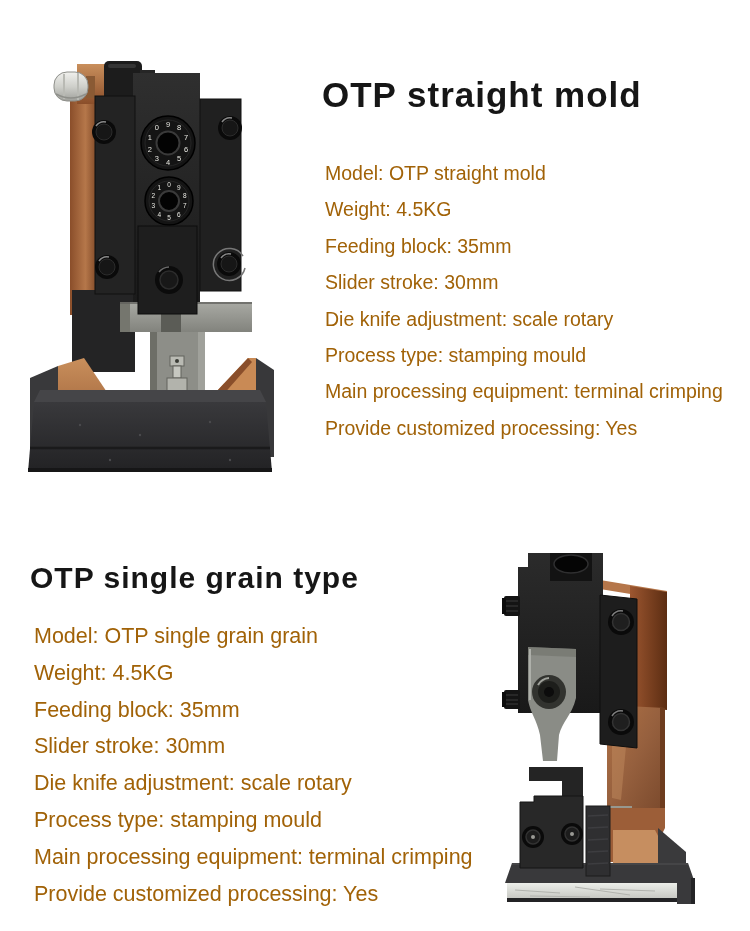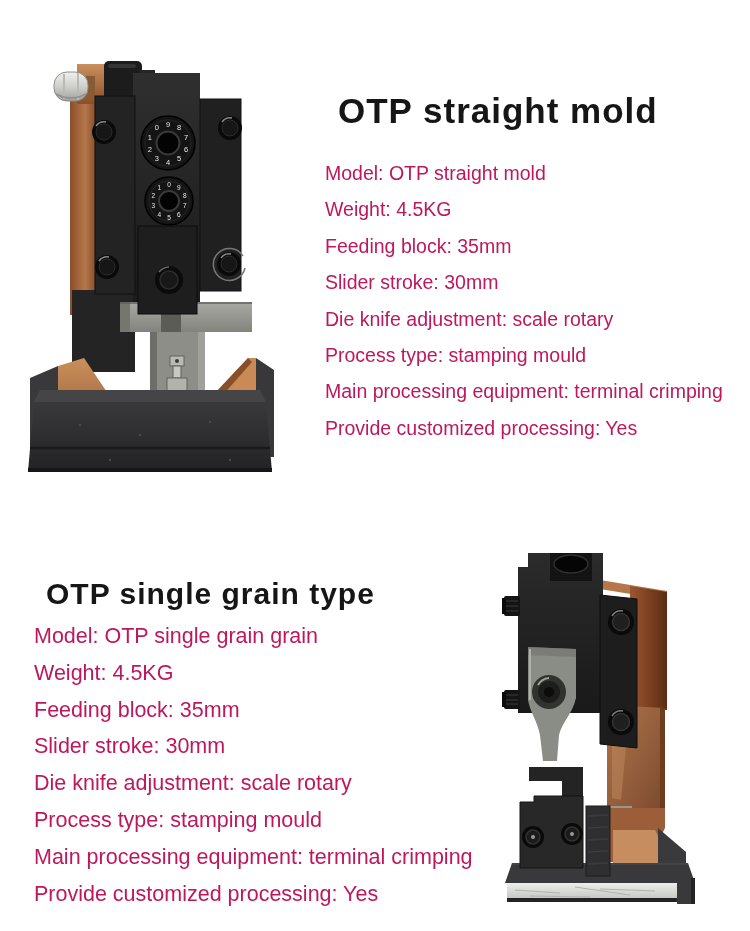--- a/index.html
+++ b/index.html
@@ -1,21 +1,21 @@
 <!DOCTYPE html>
 <html><head>
 <meta charset="utf-8">
 <style>
   html,body{margin:0;padding:0;background:#ffffff;}
   .page{position:relative;width:750px;height:931px;background:#fff;overflow:hidden;
         font-family:"Liberation Sans", sans-serif;}
-  .title{position:absolute;margin:16px;font-weight:bold;color:#161616;white-space:nowrap;line-height:1.1;}
+  .title{position:absolute;margin:0;font-weight:bold;color:#161616;white-space:nowrap;line-height:1.1;}
   .title1{left:322px;top:76px;font-size:35px;letter-spacing:1px;}
   .title2{left:30px;top:561px;font-size:30px;letter-spacing:1px;}
-  .specs{position:absolute;color:#be185d;white-space:nowrap;}
+  .specs{position:absolute;color:#a16207;white-space:nowrap;}
   .specs1{left:325px;top:155px;font-size:19.5px;line-height:36.4px;}
   .specs2{left:34px;top:618px;font-size:21.5px;line-height:36.8px;}
   .spec-line{height:auto;}
   figure{margin:0;padding:0;position:absolute;}
   .photo1{left:20px;top:40px;width:280px;height:440px;}
   .photo2{left:480px;top:550px;width:270px;height:381px;}
   svg{display:block;}
 </style>
 </head>
 <body>

